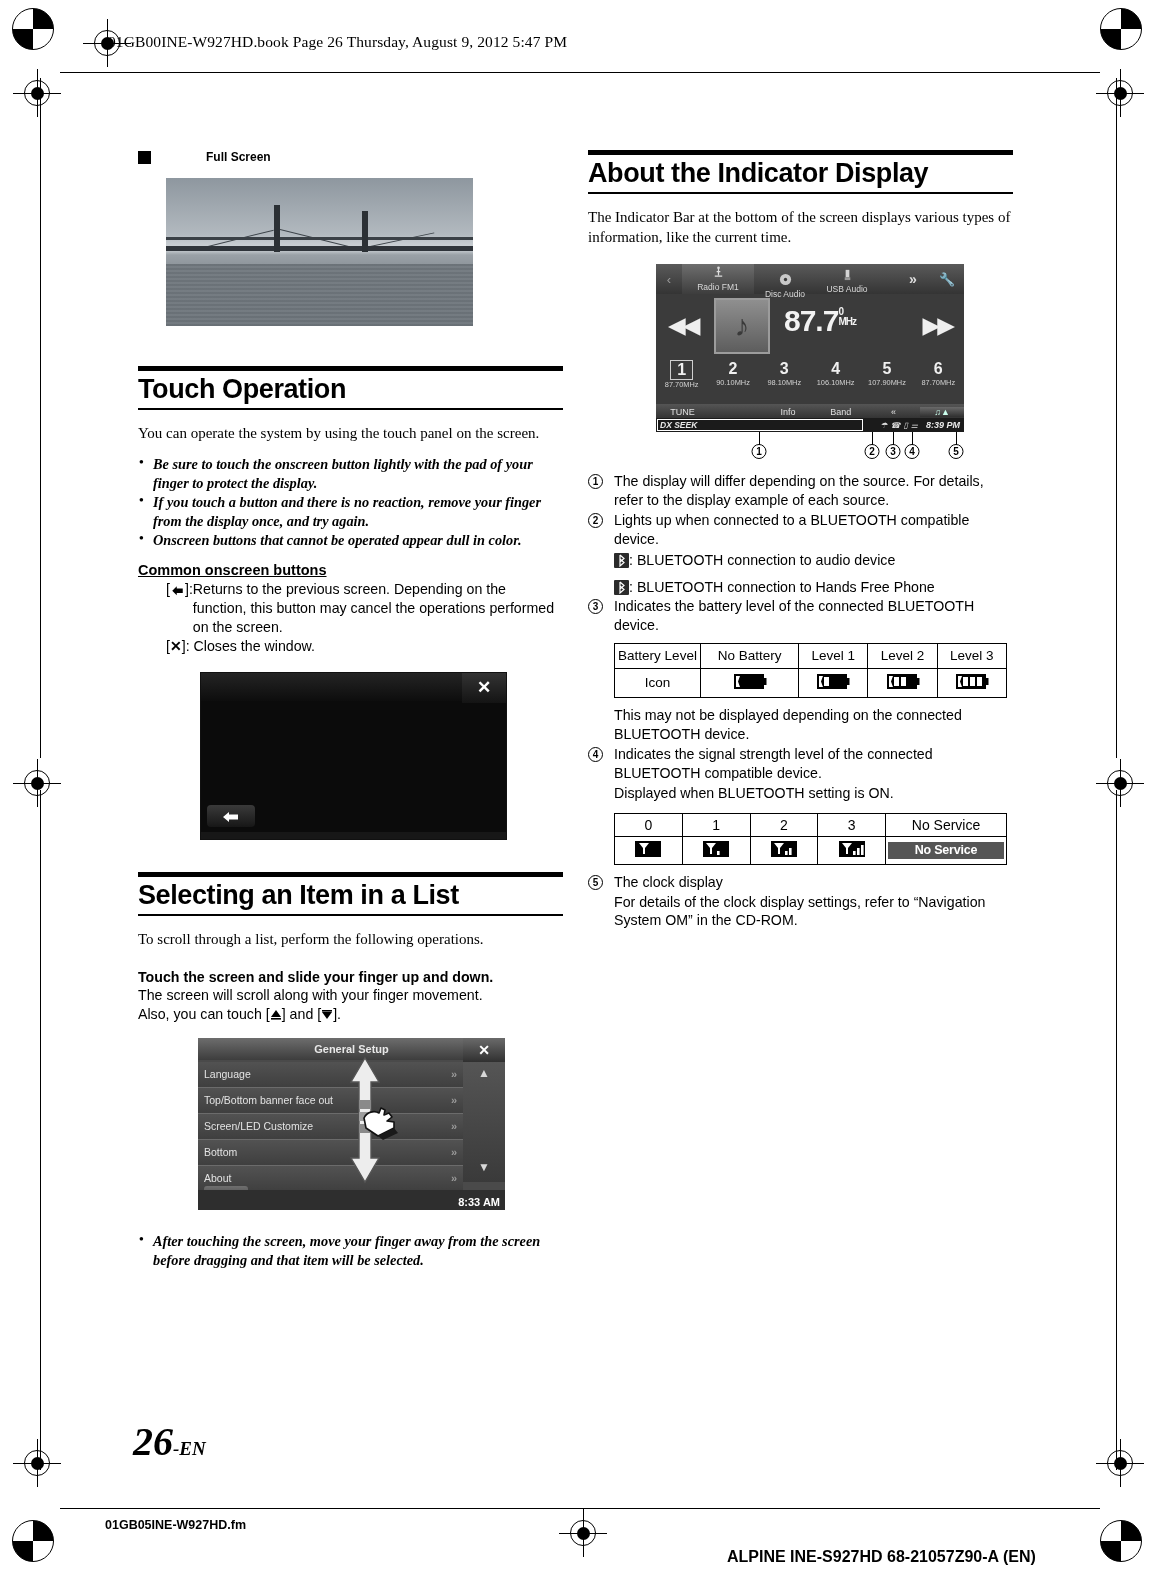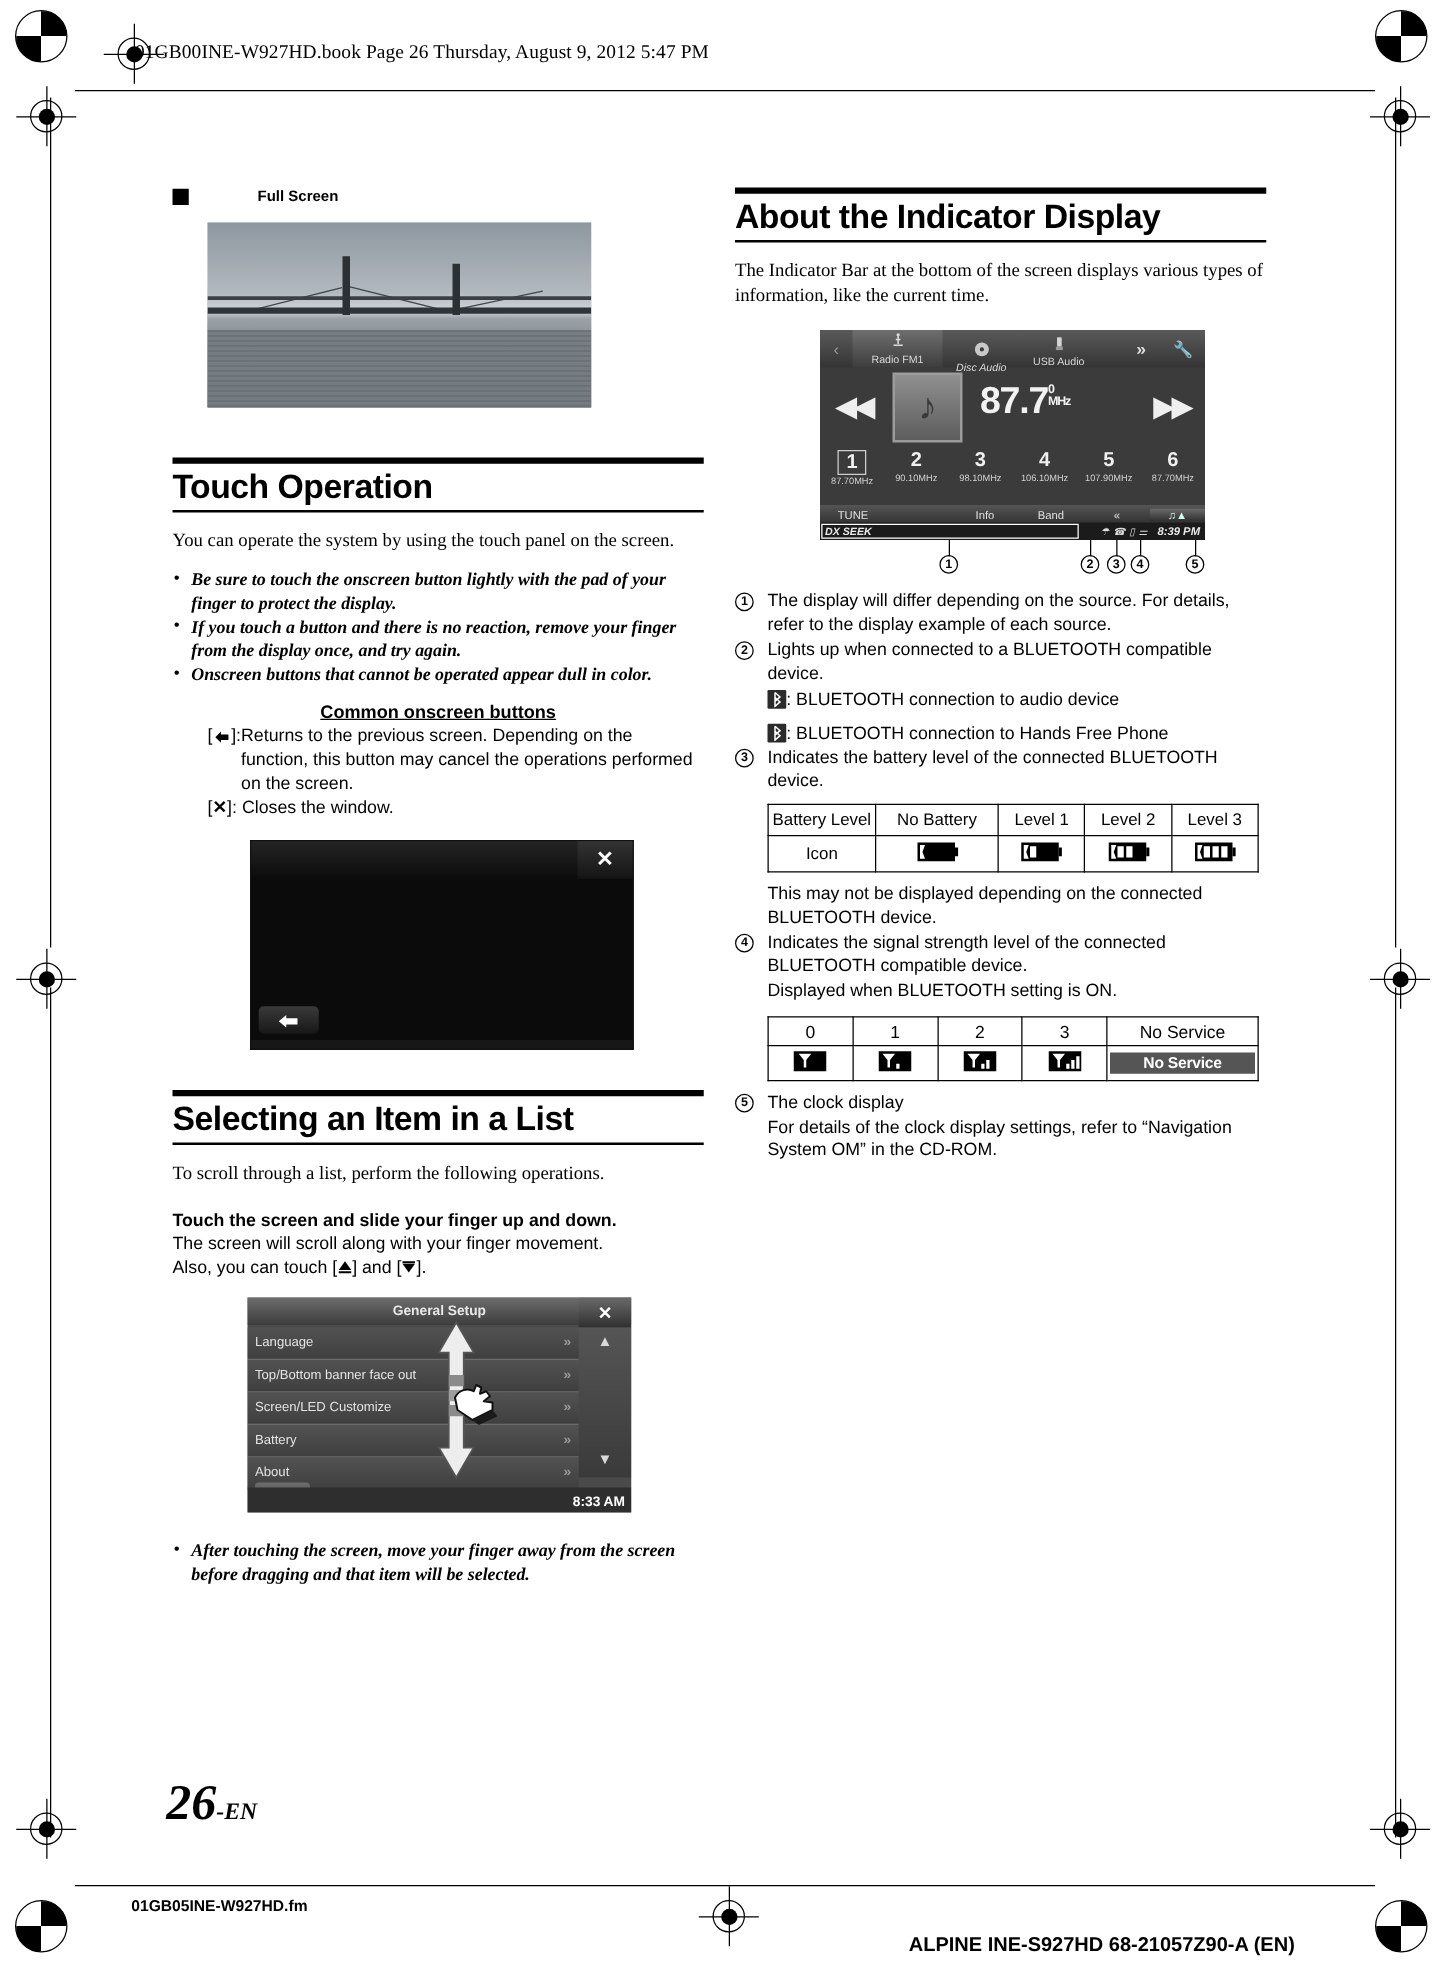--- a/index.html
+++ b/index.html
@@ -48,21 +48,21 @@
   .sub-head .t{font-family:"Liberation Sans", sans-serif;font-weight:bold;font-size:12px;margin-left:45px;}
 
   .sec-head{margin:0 0 14px 0;}
   .sec-head .bar-top{height:5px;background:#000;}
   .sec-head h2{margin:0;padding:3px 0 4px 0;
     font-family:"Liberation Sans", sans-serif;font-weight:bold;
     font-size:27px;letter-spacing:-.4px;line-height:1.12;}
   .sec-head .bar-bot{height:2px;background:#000;}
 
   .h3u{font-family:"Liberation Sans", sans-serif;font-weight:bold;font-size:14.5px;
-    text-decoration:underline;margin:0 0 2px 0;text-align:center;}
+    text-decoration:underline;margin:0 0 2px 0;}
 
   
   p.serif{font-family:"Liberation Serif", serif;font-size:15px;line-height:1.33;margin:0 0 11px 0;}
   .sans{font-family:"Liberation Sans", sans-serif;font-size:14.2px;line-height:1.32;}
   .bullets{margin:0 0 12px 0;padding:0;list-style:none;}
   .bullets li{font-family:"Liberation Serif", serif;font-style:italic;font-weight:bold;
     font-size:14.3px;line-height:1.3;padding-left:15px;position:relative;margin-bottom:1px;}
   .bullets li::before{content:"\2022";position:absolute;left:1px;top:-1px;font-size:13px;}
 
   
@@ -324,21 +324,21 @@
       </div>
       <div class="su-row">
         <div class="lbl">Top/Bottom banner face out</div>
         <div class="chev">»</div>
       </div>
       <div class="su-row">
         <div class="lbl">Screen/LED Customize</div>
         <div class="chev">»</div>
       </div>
       <div class="su-row">
-        <div class="lbl">Battery</div>
+        <div class="lbl">Bottom</div>
         <div class="chev">»</div>
       </div>
       <div class="su-row">
         <div class="lbl">About</div>
         <div class="chev">»</div>
       </div>
     </div>
     <div class="su-scroll"></div>
     <div class="su-side">
       <div class="ar" style="top:4px;">▲</div>
@@ -381,21 +381,21 @@
   <div class="ui-radio">
     <div class="rd-tabs">
       <div style="width:26px;text-align:center;color:#9a9a9a;font-size:13px;">‹</div>
       <div class="rd-tab" style="width:72px;background:linear-gradient(#6e6e6e,#3d3d3d);height:30px;padding-top:2px;">
         <svg class="rd-tabicon" viewBox="0 0 14 14">
             <path d="M7 2 L7 10 M3 11 L11 11 M5 6 L9 6" stroke="#ddd" stroke-width="1.3" fill="none"></path>
             <circle cx="7" cy="2" r="1.4" fill="#ddd"></circle>
           </svg>
         <div>Radio FM1</div>
       </div>
-      <div class="rd-tab" style="width:62px;padding-top:14px;font-style:italic;">
+      <div class="rd-tab" style="width:62px;padding-top:14px;">
         <svg class="rd-tabicon" viewBox="0 0 14 14">
             <circle cx="7" cy="7" r="6" fill="#c9c9c9"></circle>
             <circle cx="7" cy="7" r="1.8" fill="#3b3b3b"></circle>
           </svg>
         <div>Disc Audio</div>
       </div>
       <div class="rd-tab" style="width:62px;padding-top:3px;">
         <svg class="rd-tabicon" viewBox="0 0 14 14">
             <rect x="5" y="2" width="4" height="8" fill="#d4d4d4"></rect>
             <rect x="4" y="10" width="6" height="3" fill="#9a9a9a"></rect>

